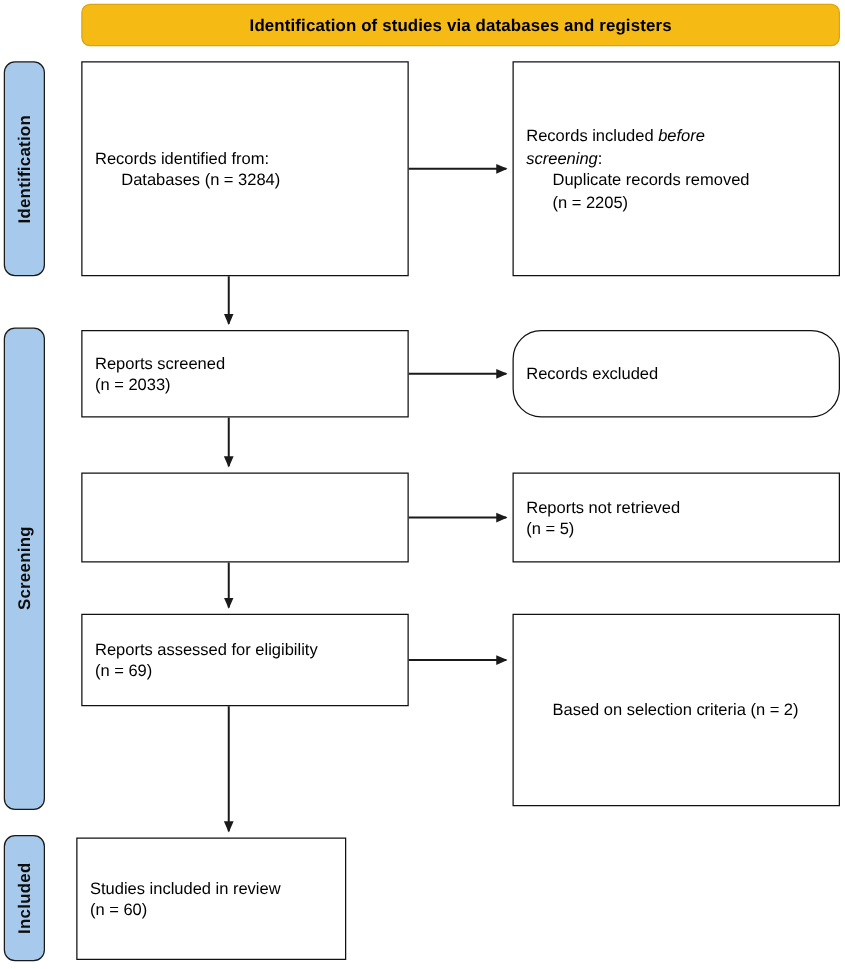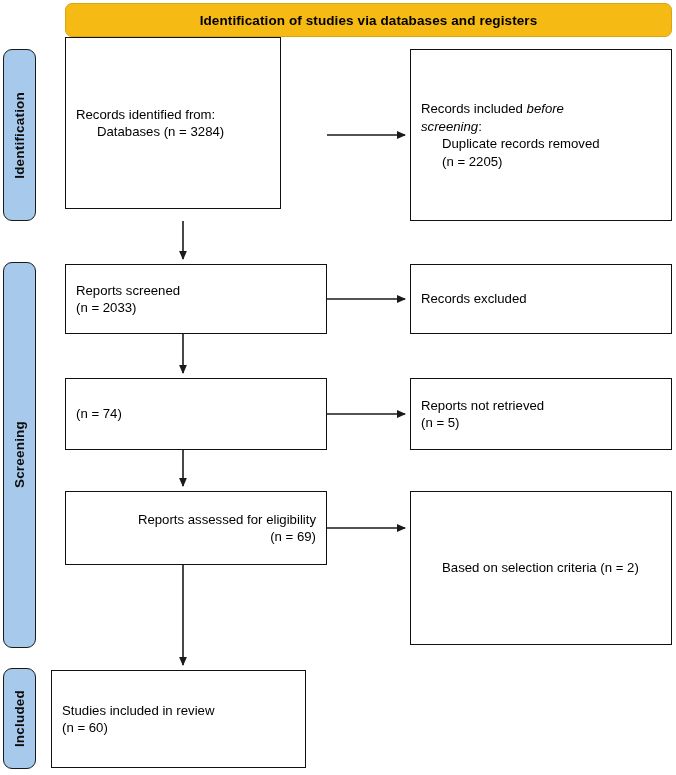--- a/index.html
+++ b/index.html
@@ -74,29 +74,29 @@
     font-size: 13.2px;
     color: #000000;
     line-height: 17.5px;
     white-space: nowrap;
   }
   .box .line.indent { padding-left: 21px; }
   .box .line.wrap   { white-space: normal; }
   .box .line em { font-style: italic; }
 
   
-  #box-identified   { left: 65px; top: 37px;  width: 216px; height: 172px; }
+  #box-identified   { left: 65px; top: 49px;  width: 262px; height: 172px; }
   #box-screened     { left: 65px; top: 264px; width: 262px; height: 70px;  }
   #box-sought       { left: 65px; top: 378px; width: 262px; height: 72px;  }
-  #box-assessed     { left: 65px; top: 491px; width: 262px; height: 74px; align-items: flex-end;  }
-  #box-included     { left: 51px; top: 670px; width: 255px; height: 98px;  }
+  #box-assessed     { left: 65px; top: 491px; width: 262px; height: 74px;  }
+  #box-included     { left: 61px; top: 670px; width: 216px; height: 98px;  }
 
   
   #box-removed      { left: 410px; top: 49px;  width: 262px; height: 172px; }
-  #box-rec-excluded { left: 410px; top: 264px; width: 262px; height: 70px;  }
+  #box-rec-excluded { left: 410px; top: 264px; width: 262px; height: 70px; border-radius: 23px;  }
   #box-not-retr     { left: 410px; top: 378px; width: 262px; height: 72px;  }
   #box-rep-excluded { left: 410px; top: 491px; width: 262px; height: 154px; }
 
   
   .conn { position: absolute; }
   .conn svg { display: block; }
 </style>
 </head>
 <body>
 
@@ -131,21 +131,20 @@
   <div class="box" id="box-screened">
     <div class="line">Reports screened</div>
     <div class="line">(n = 2033)</div>
   </div>
 
   <div class="box" id="box-rec-excluded">
     <div class="line">Records excluded</div>
   </div>
 
   <div class="box" id="box-sought">
-    <div class="line">(n = 74)</div>
   </div>
 
   <div class="box" id="box-not-retr">
     <div class="line">Reports not retrieved</div>
     <div class="line">(n = 5)</div>
   </div>
 
   <div class="box" id="box-assessed">
     <div class="line">Reports assessed for eligibility</div>
     <div class="line">(n = 69)</div>

